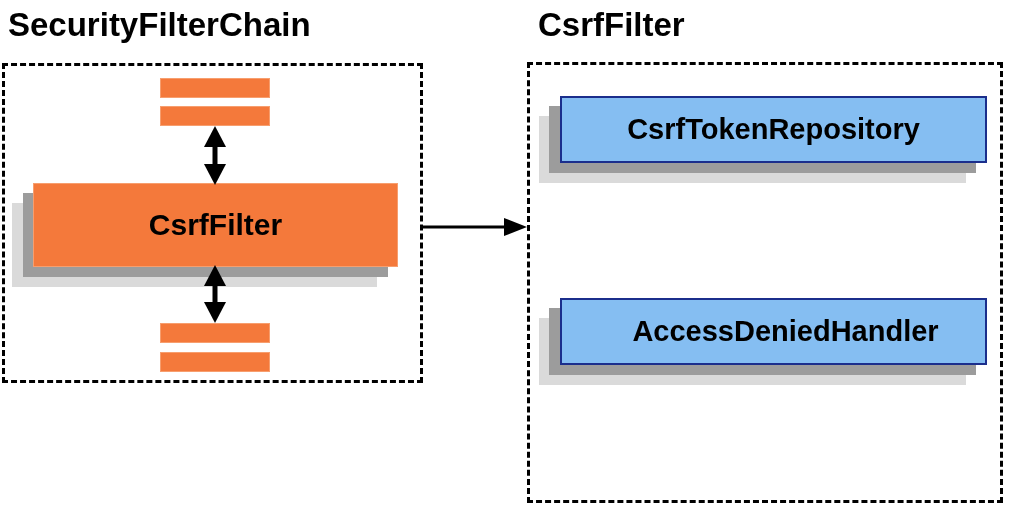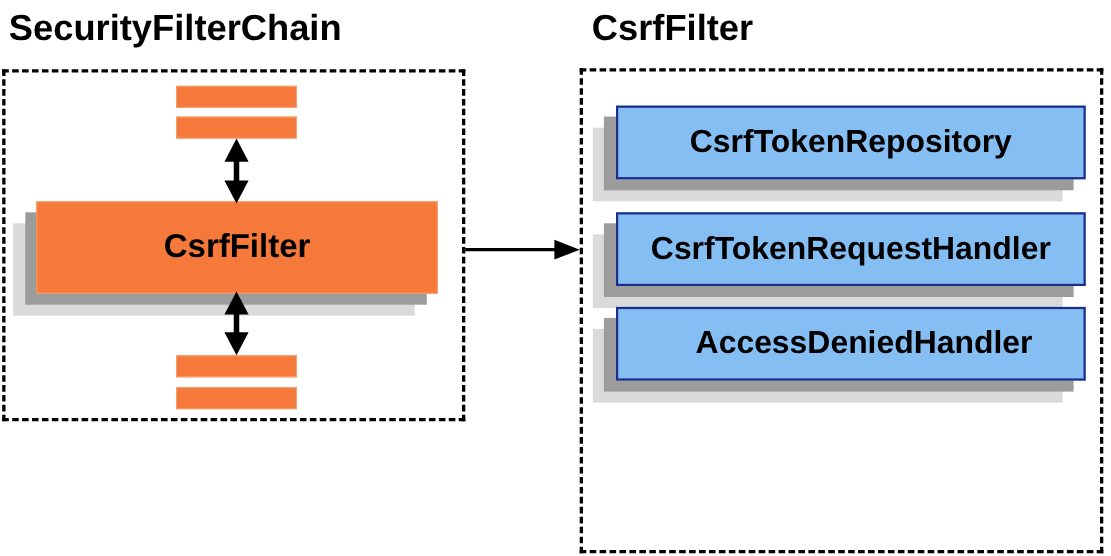--- a/index.html
+++ b/index.html
@@ -86,21 +86,21 @@
     text-align: right;
   }
   .blue-box span {
     font-weight: bold;
     font-size: 29px;
     color: #000000;
     white-space: nowrap;
   }
   .comp1 { top: 96px;  }
   .comp2 { top: 193px; }
-  .comp3 { top: 279px; padding-left: 24px; }
+  .comp3 { top: 298px; padding-left: 24px; }
   .comp4 { top: 393px; }
 
   .arrow-layer {
     position: absolute;
     left: 0;
     top: 0;
     width: 1010px;
     height: 505px;
     pointer-events: none;
   }
@@ -141,20 +141,17 @@
 
     <g fill="#000" stroke="#000">
       <line x1="423" y1="227" x2="506" y2="227" stroke-width="3"></line>
       <polygon points="527,227 504,218 504,236" stroke="none"></polygon>
     </g>
   </svg>
 
   <div class="blue-box comp1">
     <span>CsrfTokenRepository</span>
   </div>
-  <div class="blue-box comp2">
-    <span>CsrfTokenRequestHandler</span>
-  </div>
   <div class="blue-box comp3">
     <span>AccessDeniedHandler</span>
   </div>
 
 </div>
 
 </body></html>

